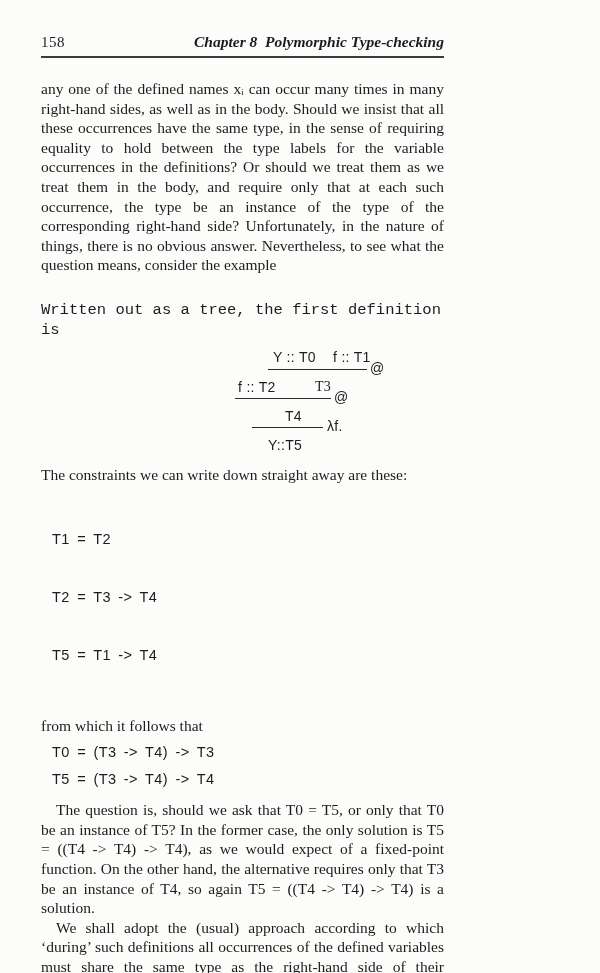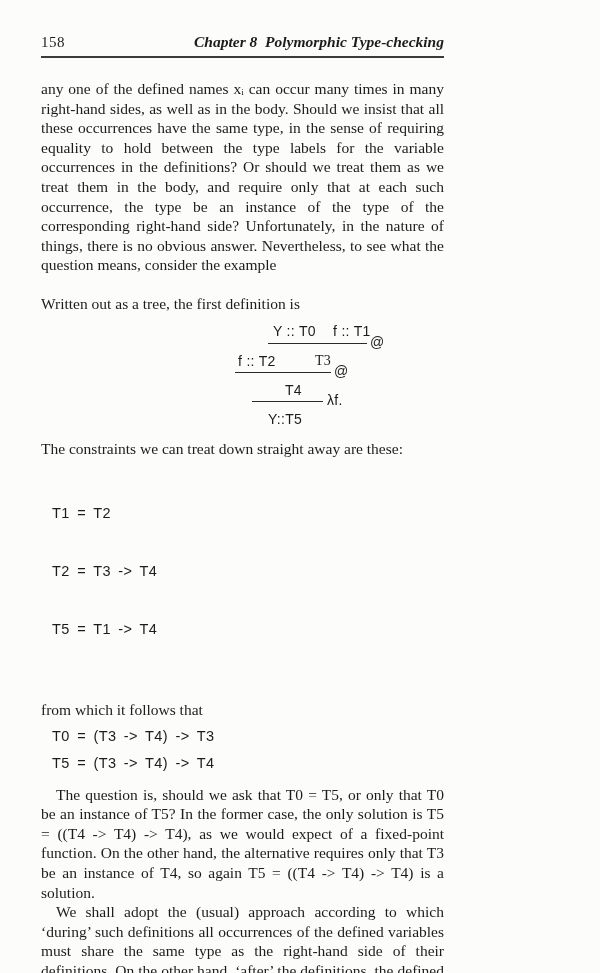--- a/index.html
+++ b/index.html
@@ -57,23 +57,23 @@
     font-family: "Liberation Sans", sans-serif;
     font-size: 14.5px;
     line-height: 19.3px;
     letter-spacing: 0.4px;
     word-spacing: 3px;
     white-space: pre;
   }
   .code-letrec { margin: 13px 0 0 11px; }
   .eq-block { margin: 7px 0 0 11px; }
   .mt13 { margin-top: 13px; }
-  .mt14 { margin-top: 23px; }
+  .mt14 { margin-top: 12px; }
   .mt11 { margin-top: 11px; }
-  .mt17 { margin-top: 19px; }
+  .mt17 { margin-top: 26px; font-family: Liberation Mono, monospace; }
   .mt7 { margin-top: 7px; }
   .mt8 { margin-top: 8px; }
   
   .tree {
     position: relative;
     height: 103px;
     margin-top: 9px;
     font-family: "Liberation Sans", sans-serif;
     font-size: 14px;
     letter-spacing: 0.3px;
@@ -116,21 +116,21 @@
     <div class="rule" style="left:194px; top:49px; width:96px;"></div>
     <span class="node" style="left:293px; top:40px;">@</span>
 
     <span class="node" style="left:244px; top:59px;">T4</span>
     <div class="rule" style="left:211px; top:78px; width:71px;"></div>
     <span class="node" style="left:286px; top:69px;">λf.</span>
 
     <span class="node" style="left:227px; top:88px;">Y::T5</span>
   </div>
 
-  <p class="lead-line mt13">The constraints we can treat down straight away are these:</p>
+  <p class="lead-line mt13">The constraints we can write down straight away are these:</p>
 
   <div class="code eq-block">
     <div>T1 = T2</div>
     <div>T2 = T3 -&gt; T4</div>
     <div>T5 = T1 -&gt; T4</div>
   </div>
 
   <p class="lead-line mt14">from which it follows that</p>
   <div class="code eq-block">T0 = (T3 -&gt; T4) -&gt; T3</div>
   <div class="code eq-block mt8">T5 = (T3 -&gt; T4) -&gt; T4</div>

